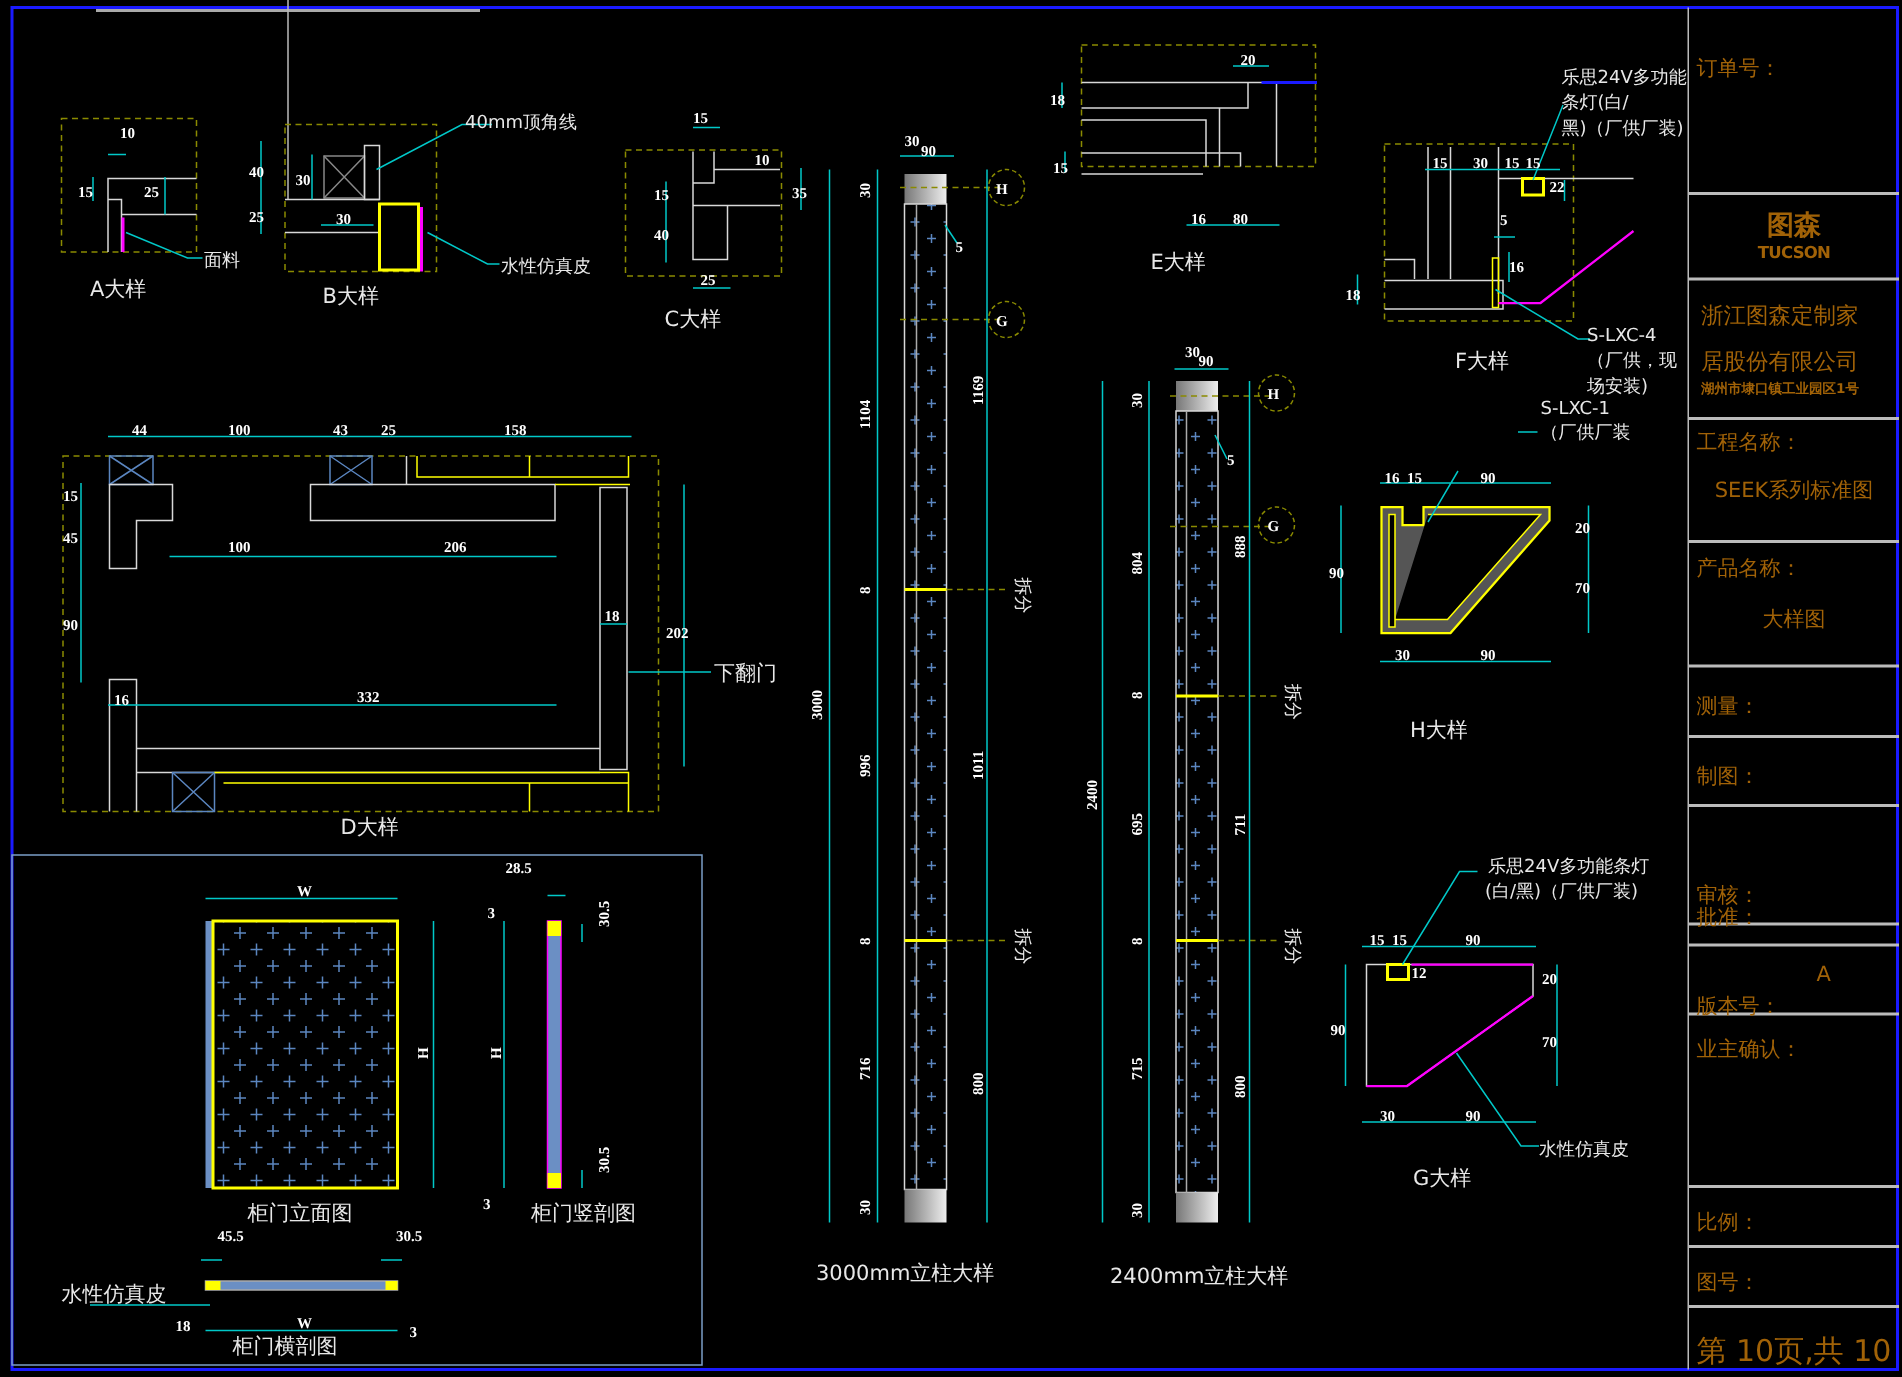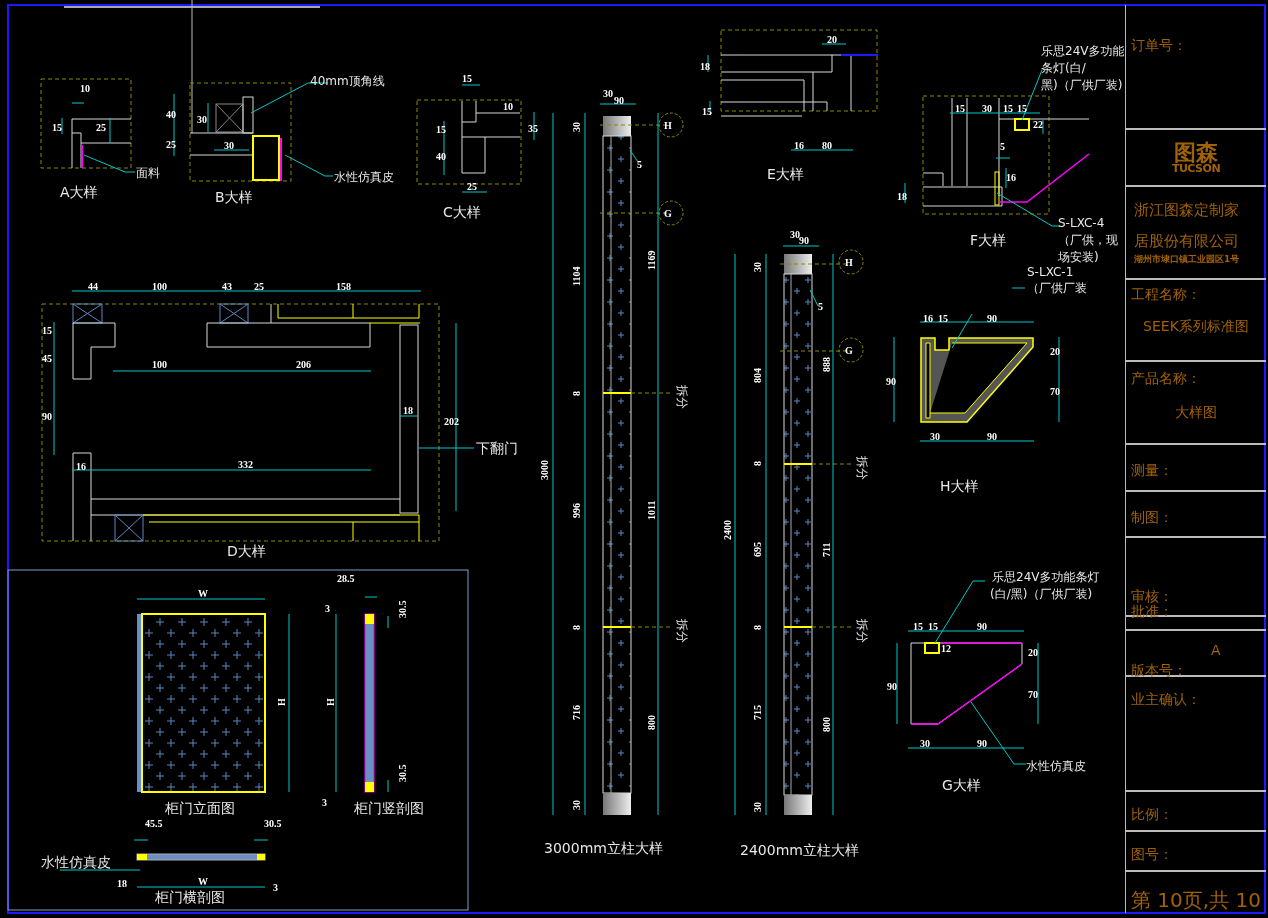--- a/index.html
+++ b/index.html
@@ -6,21 +6,21 @@
   body{width:1268px;height:918px;position:relative;overflow:hidden;font-family:"DejaVu Sans",sans-serif;color:#fff;}
   #canvas{position:absolute;left:0;top:0;width:1268px;height:918px;}
   svg text{font-family:"DejaVu Sans",sans-serif;}
   .dim{font-family:"Liberation Serif",serif;font-weight:bold;font-size:10px;fill:#fff;}
   .lbl{font-size:14px;fill:#e8e8e8;}
   .note{font-size:12px;fill:#e8e8e8;}
   #titleblock{position:absolute;left:1125px;top:5px;width:140px;height:908px;border-left:1px solid #bbb;}
   .tb-cell{position:absolute;left:0;width:140px;border-bottom:2px solid #bbb;box-sizing:border-box;color:#a16207;font-size:14px;}
   .tb-label{position:absolute;left:5px;}
   .tb-value{position:absolute;left:0;width:140px;text-align:center;}
-  .logo-cn{position:absolute;left:0;width:140px;text-align:center;font-size:22px;font-weight:bold;top:8px;}
+  .logo-cn{position:absolute;left:0;width:140px;text-align:center;font-size:18px;font-weight:bold;top:8px;}
   .logo-en{position:absolute;left:0;width:140px;text-align:center;font-size:11px;font-weight:bold;top:32px;letter-spacing:-0.5px;}
 </style>
 </head>
 <body>
 
 <svg id="canvas" viewBox="0 0 1268 918" xmlns="http://www.w3.org/2000/svg">
   <defs>
     <pattern id="crossPat" width="22" height="22" patternUnits="userSpaceOnUse">
       <path d="M6 2v8M2 6h8M17 13v8M13 17h8" stroke="#5b86c0" stroke-width="1"></path>
     </pattern>

